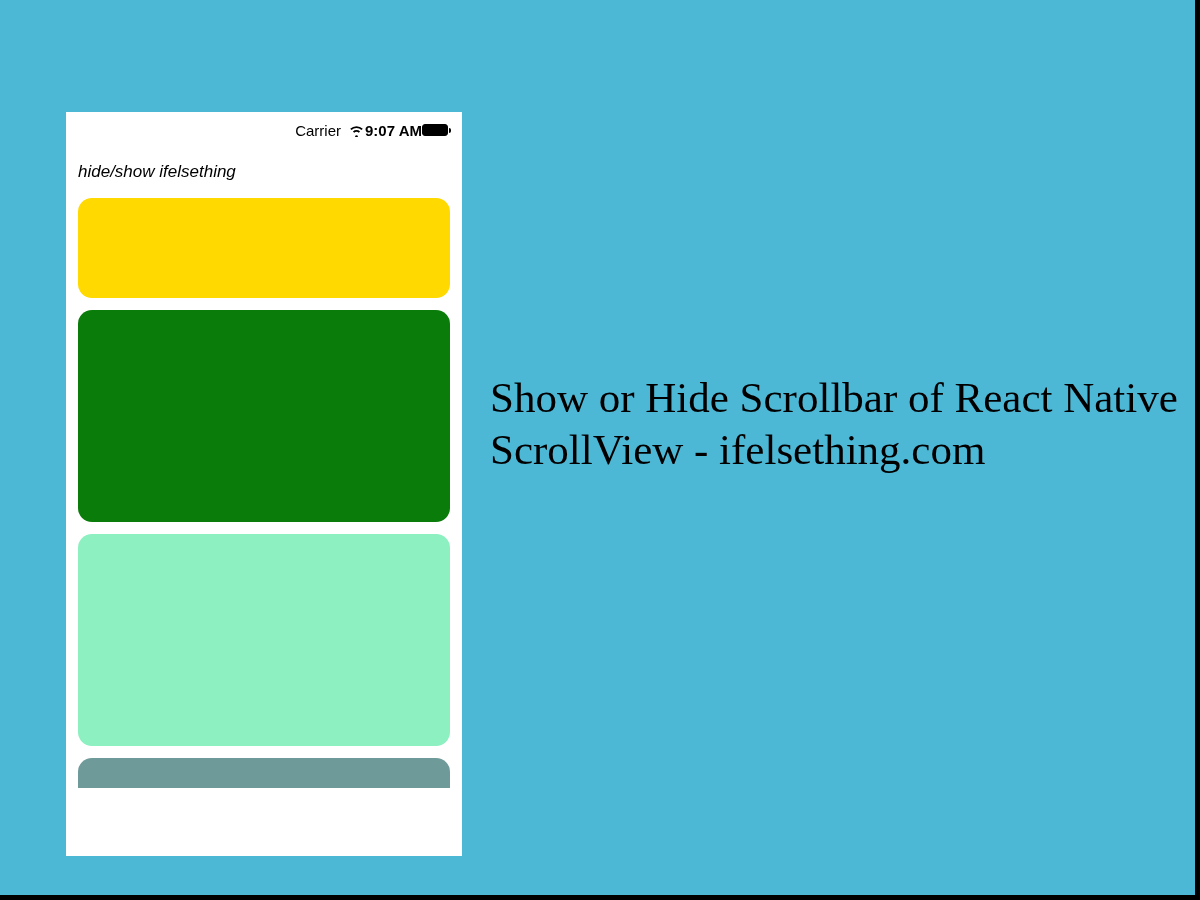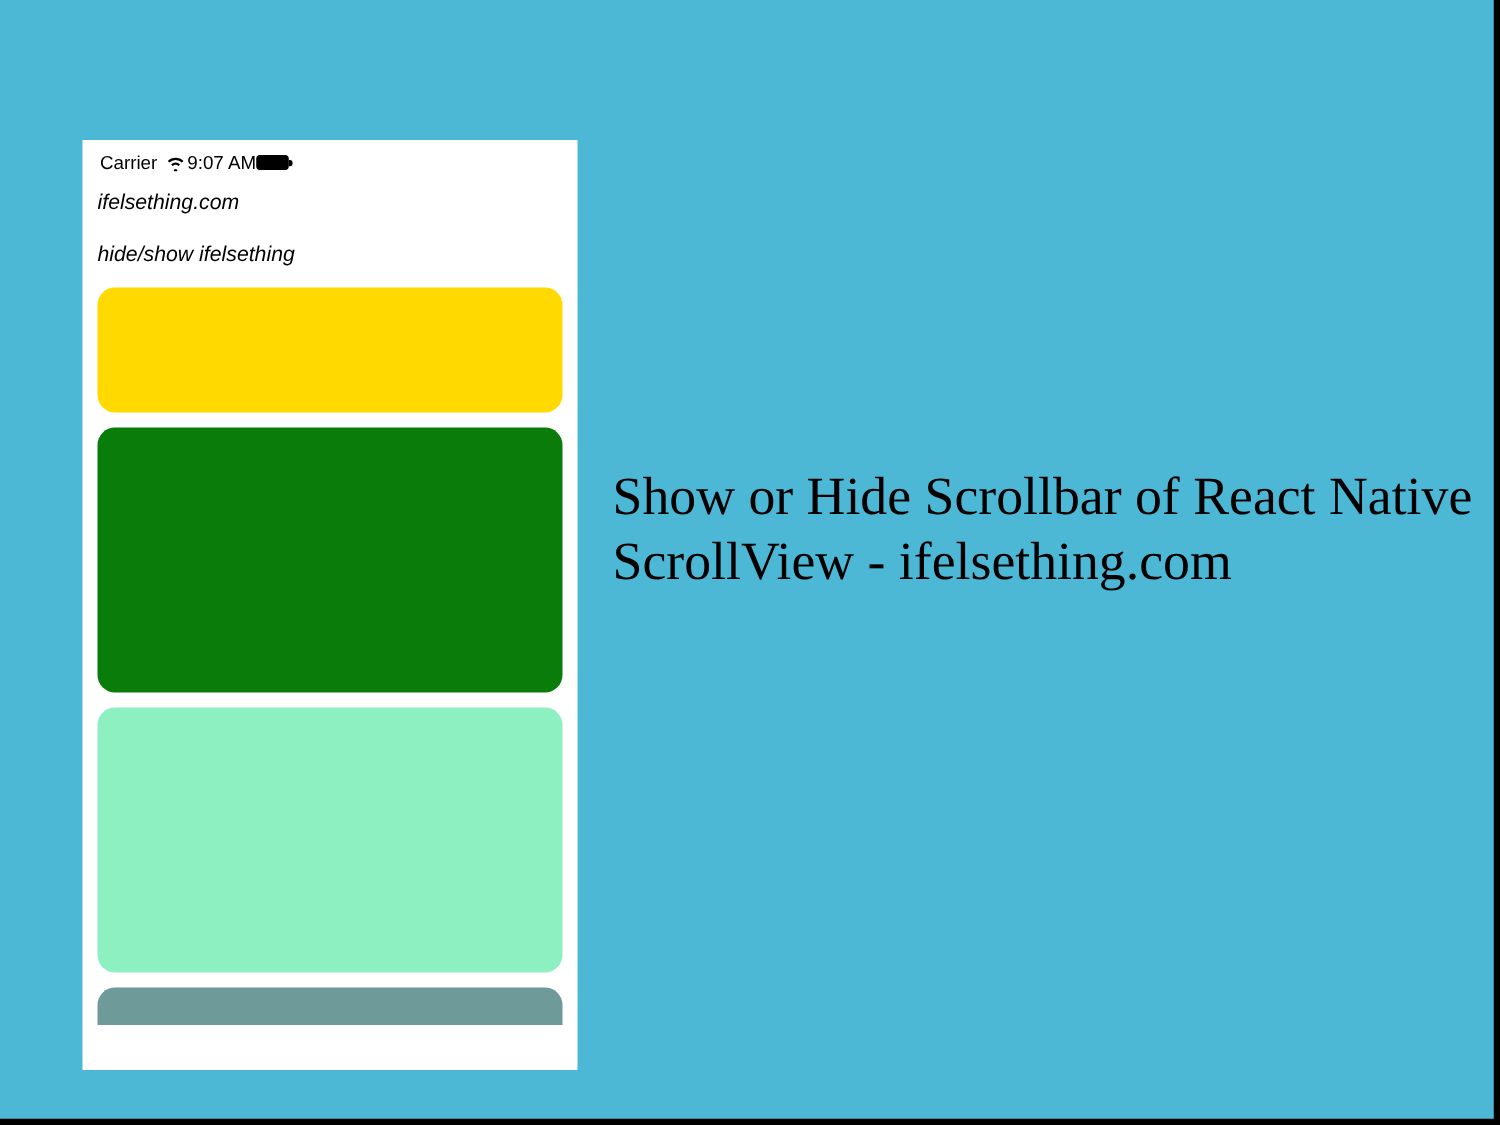--- a/index.html
+++ b/index.html
@@ -28,34 +28,34 @@
     left: 66px;
     width: 396px;
     height: 744px;
     background: #ffffff;
     padding: 6px 0 0 0;
     overflow: hidden;
   }
   .status-bar {
     display: flex;
     align-items: center;
-    justify-content: flex-start;
+    justify-content: flex-end;
     padding: 4px 14px 6px 14px;
     height: 26px;
   }
   .status-left {
     display: flex;
     align-items: center;
     gap: 6px;
     font-size: 15px;
     color: #000;
   }
   .status-center {
     font-size: 15px;
-    font-weight: 400;
+    font-weight: 700;
     color: #000;
   }
   .status-right {
     display: flex;
     align-items: center;
   }
   .battery {
     width: 26px;
     height: 12px;
     border: 1.5px solid #000;
@@ -149,23 +149,20 @@
             <path d="M2.6 5 a10.5 10.5 0 0 1 14.8 0 l-1.5 1.5 a8.3 8.3 0 0 0 -11.8 0 Z" fill="#000"></path>
           </svg>
         </span>
       </div>
       <div class="status-center">9:07 AM</div>
       <div class="status-right">
         <span class="battery"></span>
       </div>
     </div>
 
-    <div class="app-header">
-      <div class="site-label">ifelsething.com</div>
-    </div>
     <div class="sub-label">hide/show ifelsething</div>
 
     <div class="scroll-area">
       <div class="block block-1"></div>
       <div class="block block-2"></div>
       <div class="block block-3"></div>
       <div class="block block-4"></div>
     </div>
   </div>
 

